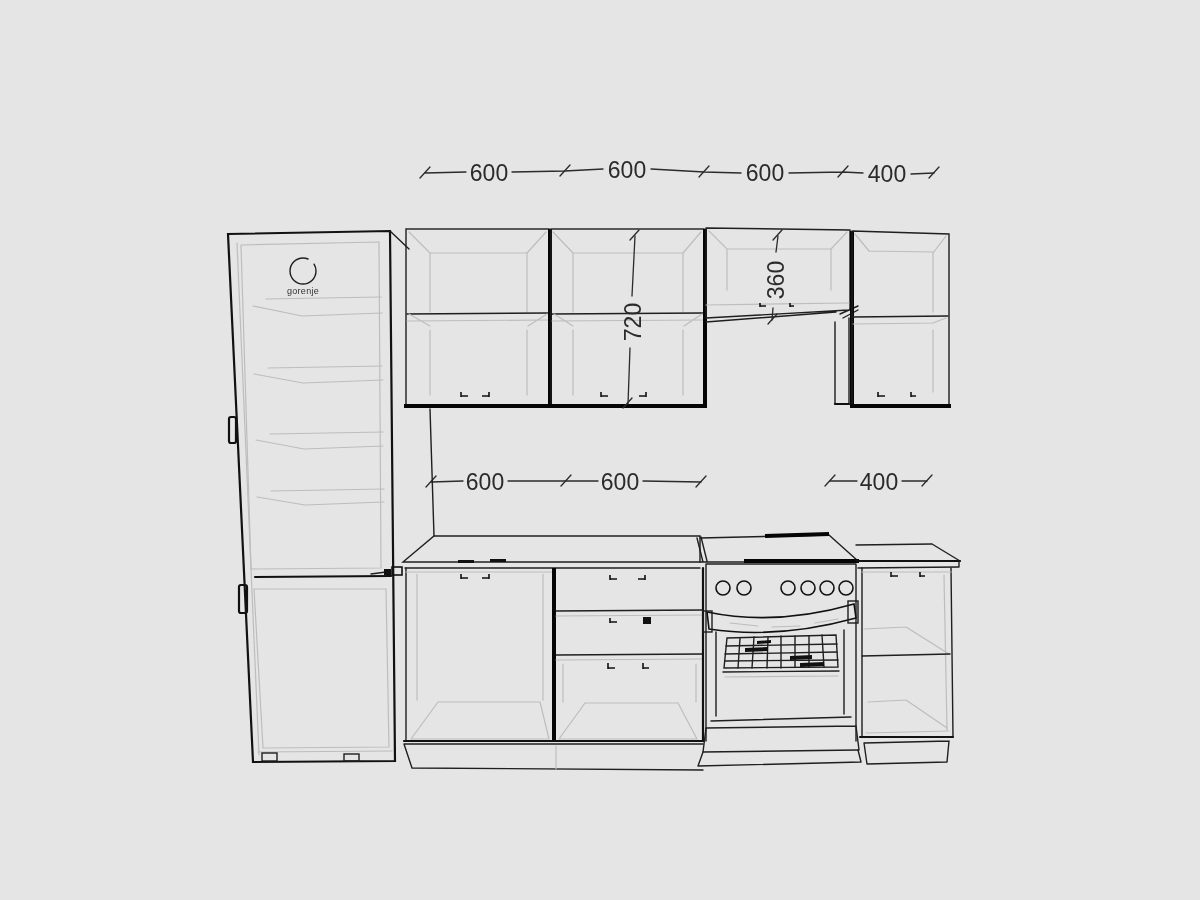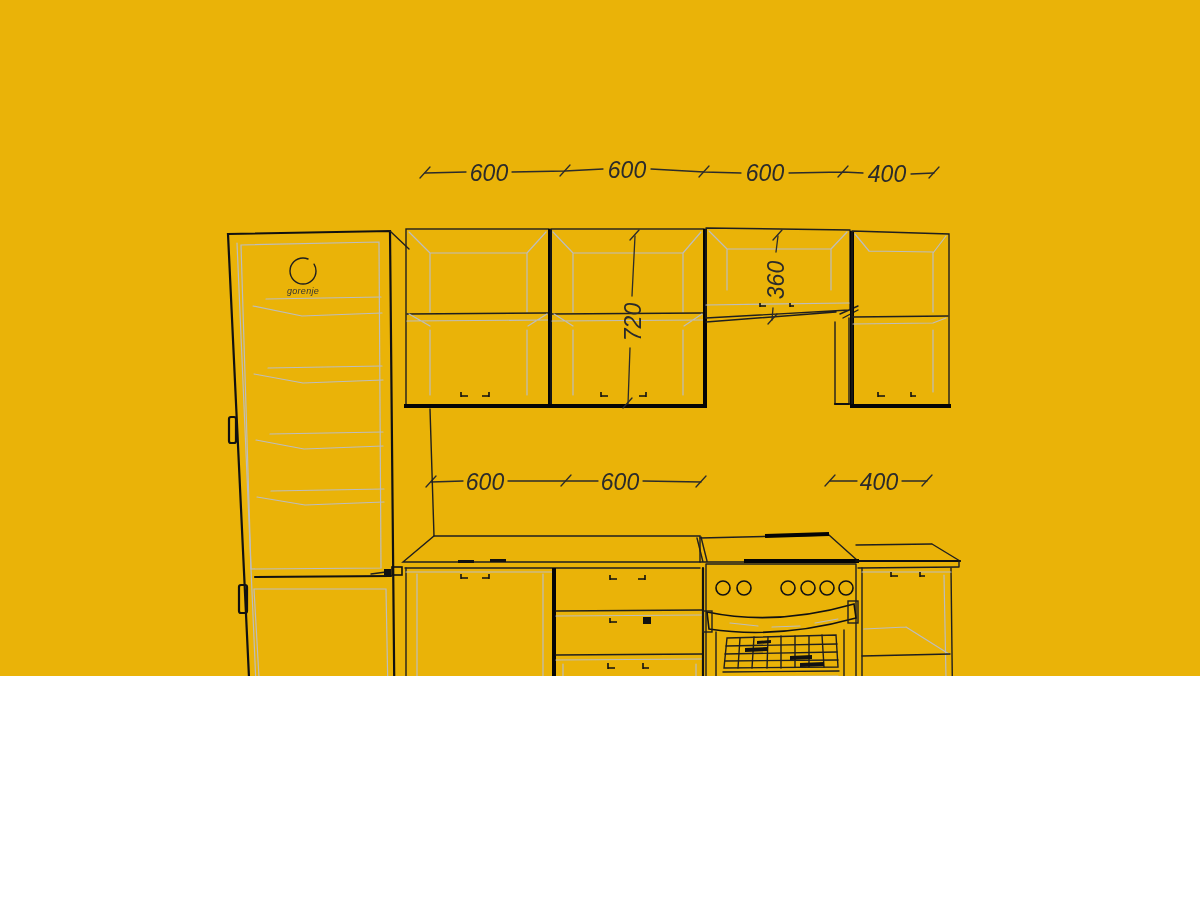--- a/index.html
+++ b/index.html
@@ -1,17 +1,17 @@
 <!DOCTYPE html>
 <html><head>
 <meta charset="utf-8">
 <style>
   html,body{margin:0;padding:0;background:#ffffff;}
-  .canvas{position:relative;width:1200px;height:676px;background:#eab308;overflow:hidden;
-          font-family:"Liberation Sans",sans-serif;font-style:italic;}
+  .canvas{position:relative;width:1200px;height:900px;background:#e5e5e5;overflow:hidden;
+          font-family:"Liberation Sans",sans-serif;}
   svg{position:absolute;left:0;top:0;}
   .ln{stroke:#1f1f1f;stroke-width:1.4;fill:none;stroke-linecap:round;}
   .md{stroke:#111111;stroke-width:2.2;fill:none;stroke-linecap:round;}
   .tk{stroke:#050505;stroke-width:4;fill:none;stroke-linecap:butt;}
   .lt{stroke:#bdbdbd;stroke-width:1.2;fill:none;stroke-linecap:round;}
   .dim{stroke:#2b2b2b;stroke-width:1.3;fill:none;stroke-linecap:round;}
   .dk{fill:#111111;stroke:none;}
   .hg{stroke:#111;stroke-width:1.6;fill:none;}
   text.dimtxt{font-size:23px;fill:#2b2b2b;text-anchor:middle;font-family:"Liberation Sans",sans-serif;}
   text.logotxt{font-size:9px;fill:#333333;text-anchor:middle;font-family:"Liberation Sans",sans-serif;letter-spacing:.3px;}

